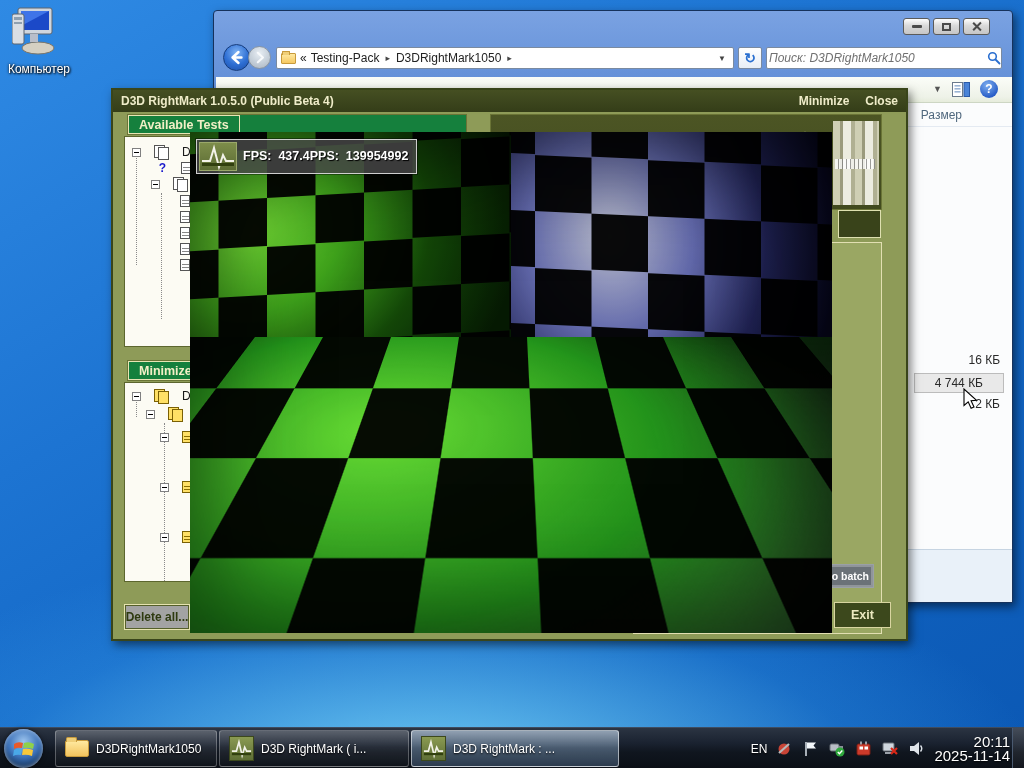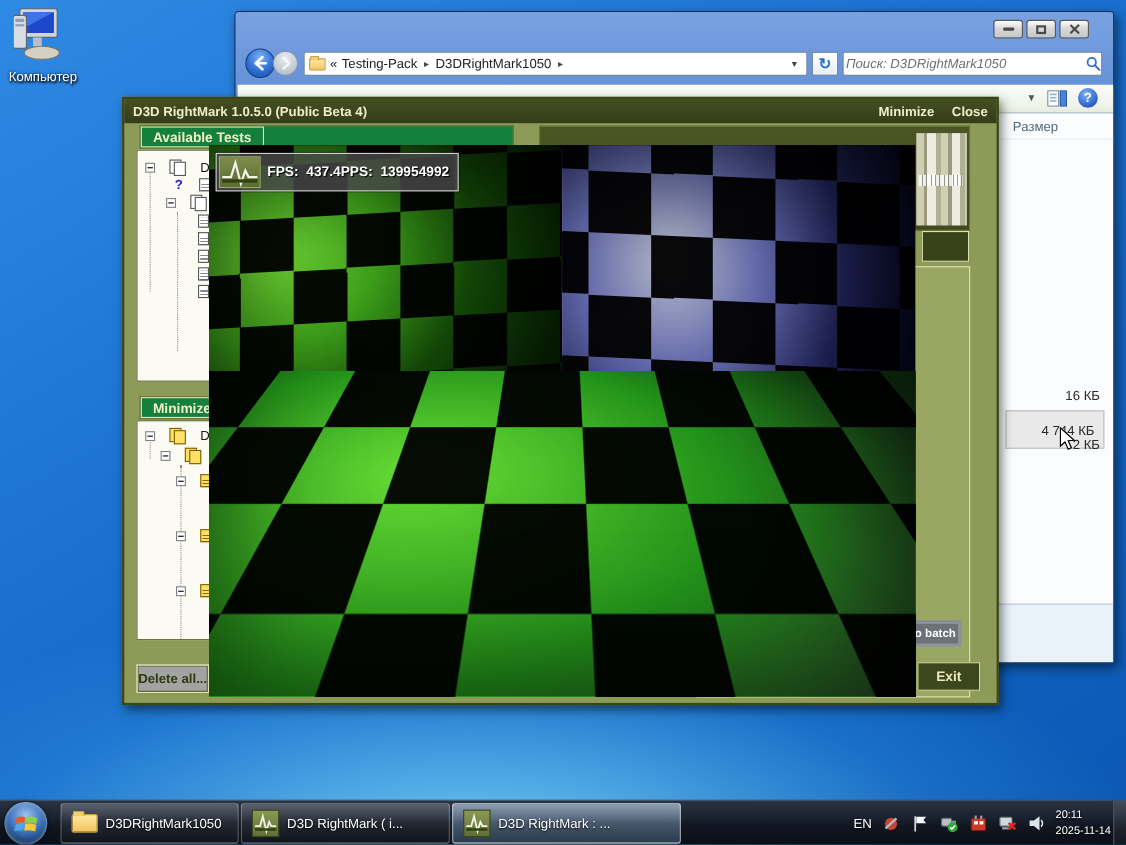--- a/index.html
+++ b/index.html
@@ -52,22 +52,22 @@
     background:linear-gradient(#fbfdf8,#eef2e8 80%,#e6ecdc);border-bottom:1px solid #cdd6c4;}
   .tb-icons{position:absolute;right:14px;top:3px;display:flex;align-items:center;gap:10px;}
   .tb-chevron{color:#555;font-size:9px;}
   .help-circ{width:18px;height:18px;border-radius:50%;background:radial-gradient(circle at 40% 30%,#7fb0f0,#2a5fc8 70%);
     color:#fff;font-size:12px;font-weight:bold;text-align:center;line-height:18px;}
 
   .ex-body{position:absolute;left:2px;top:92px;width:796px;height:446px;background:#fbfcfd;}
   .col-head{position:absolute;left:0;top:0;width:100%;height:24px;border-bottom:1px solid #e4eaf2;}
   .col-size{position:absolute;right:50px;top:5px;font-size:12px;color:#50687e;}
   .fsize{position:absolute;right:12px;font-size:12px;color:#2a2a2a;text-align:right;}
-  .fsel{position:absolute;right:8px;width:90px;height:35px;background:#e9e9e9;border:1px solid #bcbcbc;
-    display:flex;align-items:center;justify-content:flex-end;padding-right:8px;font-size:12px;color:#2a2a2a;}
+  .fsel{position:absolute;right:8px;width:90px;height:20px;background:#e9e9e9;border:1px solid #bcbcbc;
+    display:flex;align-items:center;justify-content:flex-end;padding-right:20px;font-size:12px;color:#2a2a2a;}
   .details-pane{position:absolute;left:2px;top:538px;width:796px;height:53px;background:#e9f1f9;border-top:1px solid #c6d4e2;}
 
   
   .rm{position:absolute;left:111px;top:88px;width:797px;height:553px;z-index:20;
     background:#8e9b58;border:2px solid #39451a;box-shadow:3px 4px 9px rgba(0,0,0,.5);}
   .rm-title{position:absolute;left:0;top:0;width:100%;height:22px;background:linear-gradient(#454f22,#343d18);
     display:flex;align-items:center;padding:0 8px;color:#efecc9;font-size:12px;font-weight:bold;}
   .rm-title .spacer{flex:1;}
   .rm-title .tbtn{margin-left:16px;}
   .sec-head{position:absolute;height:21px;background:#15803d;border:1px solid #6a7436;}
@@ -141,21 +141,21 @@
     background:linear-gradient(rgba(255,255,255,.24),rgba(255,255,255,.08) 45%,rgba(255,255,255,.02));
     color:#fff;font-size:12px;text-shadow:0 1px 2px #000;}
   .tkb.active{background:linear-gradient(rgba(215,235,255,.6),rgba(160,195,230,.38) 48%,rgba(120,160,205,.30));border-color:rgba(255,255,255,.55);}
   .rmicon{width:25px;height:25px;background:linear-gradient(#8a9a52,#5f6f36);border:1px solid #3c481c;flex:none;}
   .folder24{width:24px;height:17px;background:linear-gradient(#ffe9a0,#f2c45e);border:1px solid #c89b3c;border-radius:2px;position:relative;flex:none;}
   .folder24::before{content:"";position:absolute;left:0;top:-4px;width:9px;height:4px;background:#f0cf78;border:1px solid #c89b3c;border-bottom:none;border-radius:2px 2px 0 0;}
 
   .tray{position:absolute;right:14px;top:0;height:41px;display:flex;align-items:center;gap:9px;}
   .tray .lang{color:#fff;font-size:12px;text-shadow:0 1px 2px #000;}
   .tray svg{display:block;}
-  .clock{color:#fff;font-size:10px;text-align:left;line-height:14px;text-shadow:0 1px 2px #000;}
+  .clock{color:#fff;font-size:15px;text-align:right;line-height:14px;text-shadow:0 1px 2px #000;}
   .showdesk{position:absolute;right:0;top:0;width:12px;height:41px;border-left:1px solid #4a5a70;
     background:linear-gradient(rgba(255,255,255,.12),rgba(255,255,255,.03));}
 </style>
 </head>
 <body>
 
 <div class="screen">
 
   <div class="dicon" style="left:4px;top:6px;">
     <svg width="54" height="50" viewBox="0 0 54 50">

